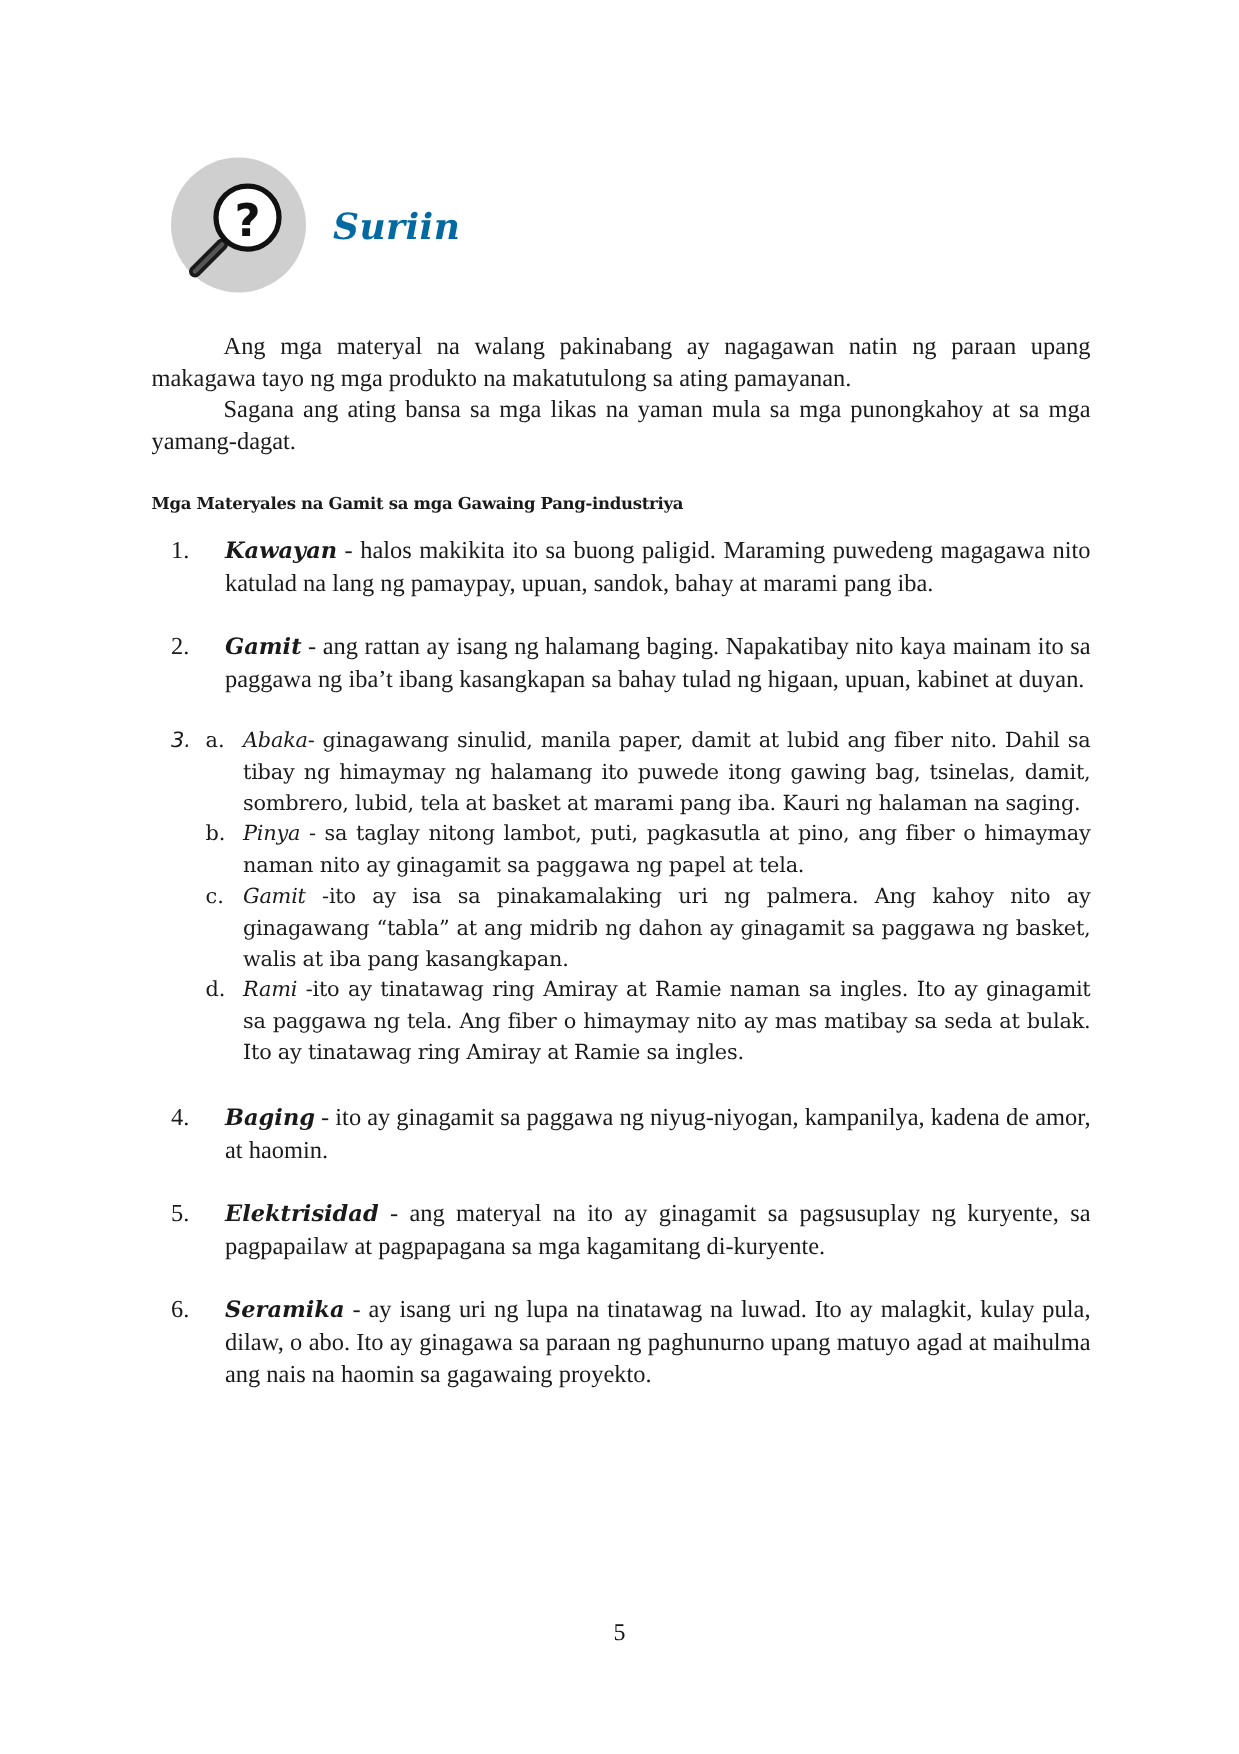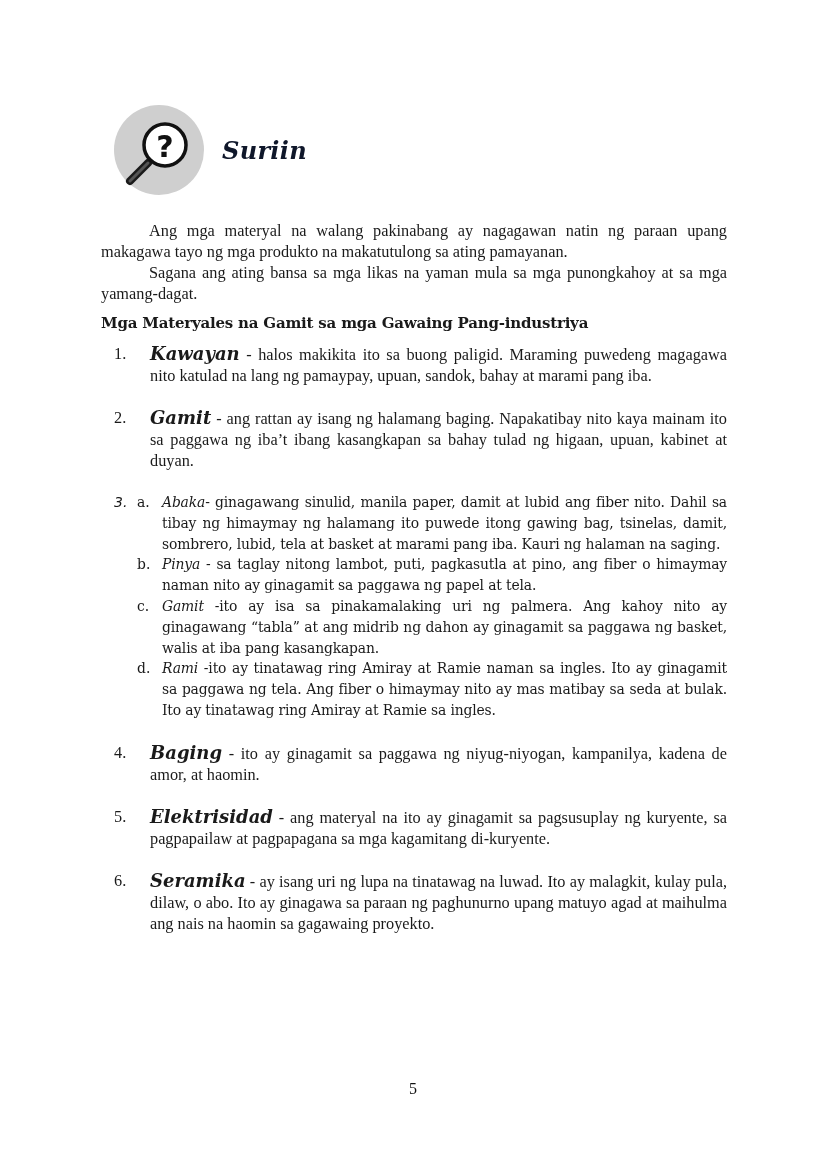--- a/index.html
+++ b/index.html
@@ -39,43 +39,43 @@
     .icon-circle svg {
       position: absolute;
       left: 0; top: 0;
     }
     .section-title {
       margin-left: 18px;
       font-family: "DejaVu Serif", serif;
       font-weight: bold;
       font-style: italic;
       font-size: 24px;
-      color: #0f172a;
+      color: #0369a1;
       letter-spacing: 0.3px;
     }
     .content {
       position: absolute;
       left: 101px;
       top: 220px;
       width: 626px;
       font-family: "Liberation Serif", "DejaVu Serif", serif;
       font-size: 16.3px;
       line-height: 21px;
       text-align: justify;
     }
     .para {
       margin: 0;
       text-indent: 48px;
     }
     .subheading {
-      margin-top: 9px;
+      margin-top: 22px;
       margin-bottom: 10px;
       font-family: "DejaVu Serif", serif;
       font-weight: bold;
-      font-size: 15px;
+      font-size: 11px;
       line-height: 20px;
       letter-spacing: -0.2px;
     }
     .item {
       display: flex;
       margin-bottom: 21px;
     }
     .item .num {
       width: 49px;
       flex: 0 0 49px;
@@ -88,21 +88,21 @@
       font-size: 14px;
     }
     .item .body {
       flex: 1;
       text-align: justify;
     }
     .term {
       font-family: "DejaVu Serif", serif;
       font-weight: bold;
       font-style: italic;
-      font-size: 18px;
+      font-size: 15px;
     }
     .sublist {
       margin: 0;
       padding: 0;
       list-style: none;
       font-family: "DejaVu Serif", serif;
       font-size: 13.9px;
       line-height: 20.8px;
       margin-left: -13px;
     }

